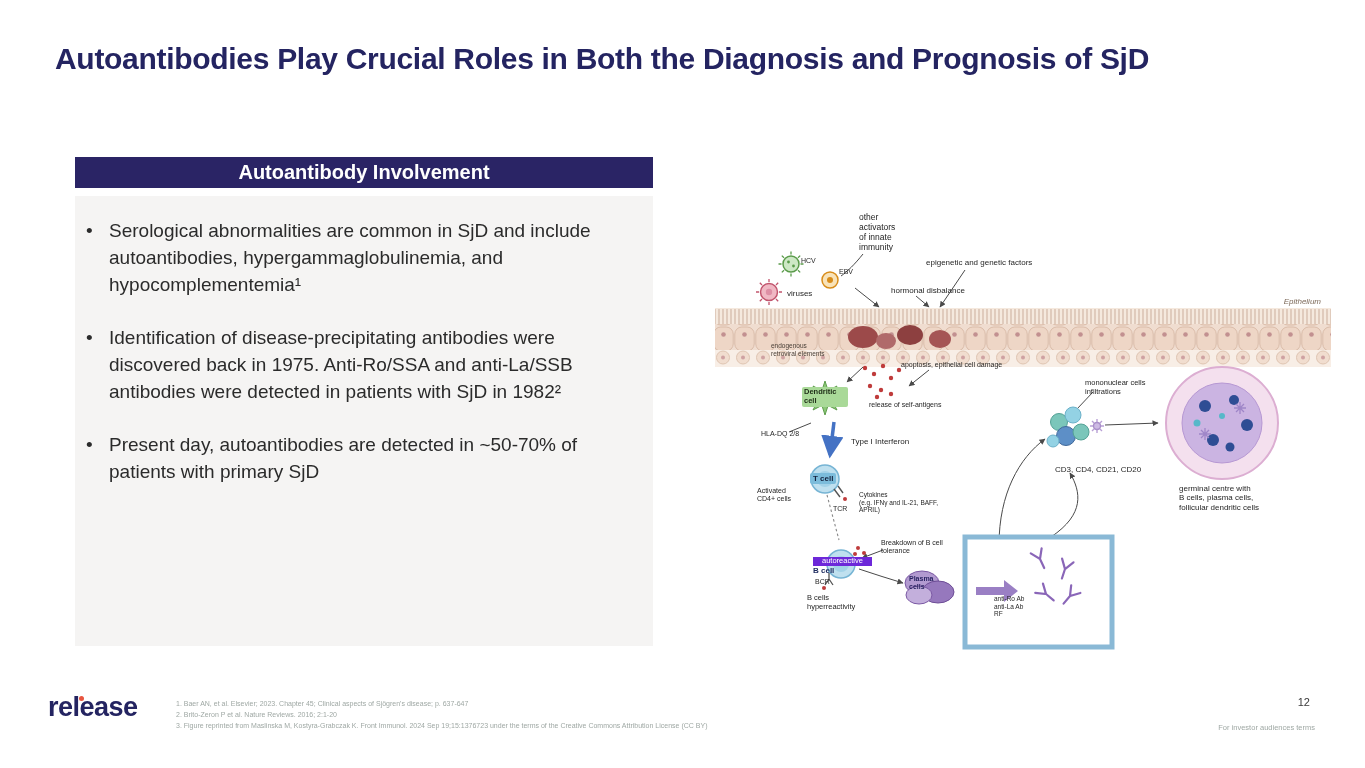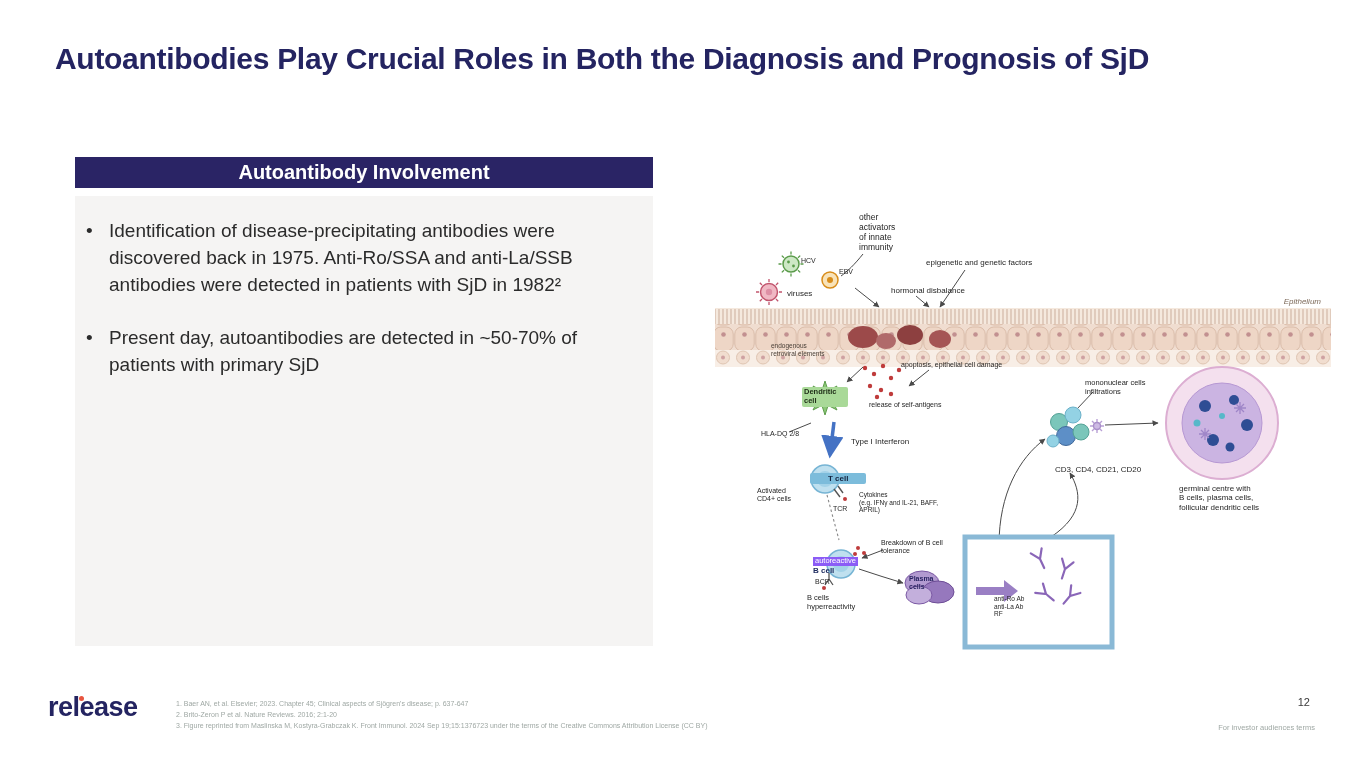--- a/index.html
+++ b/index.html
@@ -51,24 +51,24 @@
   }
   .s65 { font-size:6.5px; }
   .s7  { font-size:7px; }
   .s75 { font-size:7.5px; }
   .s8  { font-size:8px; }
   .s85 { font-size:8.5px; }
   .ctr { }
   .bold { font-weight:700; }
   .lbl-epithelium { font-style:italic; color:#7d6a5a; text-align:right; }
   .lbl-dendritic { background:#a9d998; border-radius:2px; padding:1px 2px; color:#1d2b16; }
-  .lbl-tcell { background:#7cbcdb; border-radius:2px; padding:1px 18px; color:#15233f; }
+  .lbl-tcell { background:#7cbcdb; border-radius:2px; padding:1px 3px; color:#15233f; }
   .lbl-plasma { color:#241f5e; }
   .lbl-endog { color:#4a4038; }
-  .autoreactive-hl { display:inline-block; background:#8b5cf6; color:#ffffff; font-size:7.5px; padding:0 2px; }
+  .autoreactive-hl { display:inline-block; background:#6d28d9; color:#ffffff; font-size:7.5px; padding:0 9px; }
   .bcell-name { display:block; font-weight:700; font-size:8px; color:#1c2a5e; }
 
   .logo {
     position:absolute; left:48px; top:692px;
     font-size:27px; font-weight:700; color:#242461; letter-spacing:-0.5px;
   }
   .logo-dot {
     position:absolute; left:31px; top:4px; width:5px; height:5px;
     border-radius:50%; background:#e8553f;
   }
@@ -88,20 +88,21 @@
 </head>
 <body>
 
 <div class="slide">
 
   <h1 class="slide-title">Autoantibodies Play Crucial Roles in Both the Diagnosis and Prognosis of SjD</h1>
 
   <header class="panel-header left-header">Autoantibody Involvement</header>
   <section class="left-body">
     <ul class="bullets">
+      <li>Serological abnormalities are common in SjD and include autoantibodies, hypergammaglobulinemia, and hypocomplementemia¹</li>
       <li>Identification of disease-precipitating antibodies were discovered back in 1975. Anti-Ro/SSA and anti-La/SSB antibodies were detected in patients with SjD in 1982²</li>
       <li>Present day, autoantibodies are detected in ~50-70% of patients with primary SjD</li>
     </ul>
   </section>
 
 
   <section class="diagram">
 
     <svg viewBox="0 0 620 466" width="620" height="466">
       <defs>

